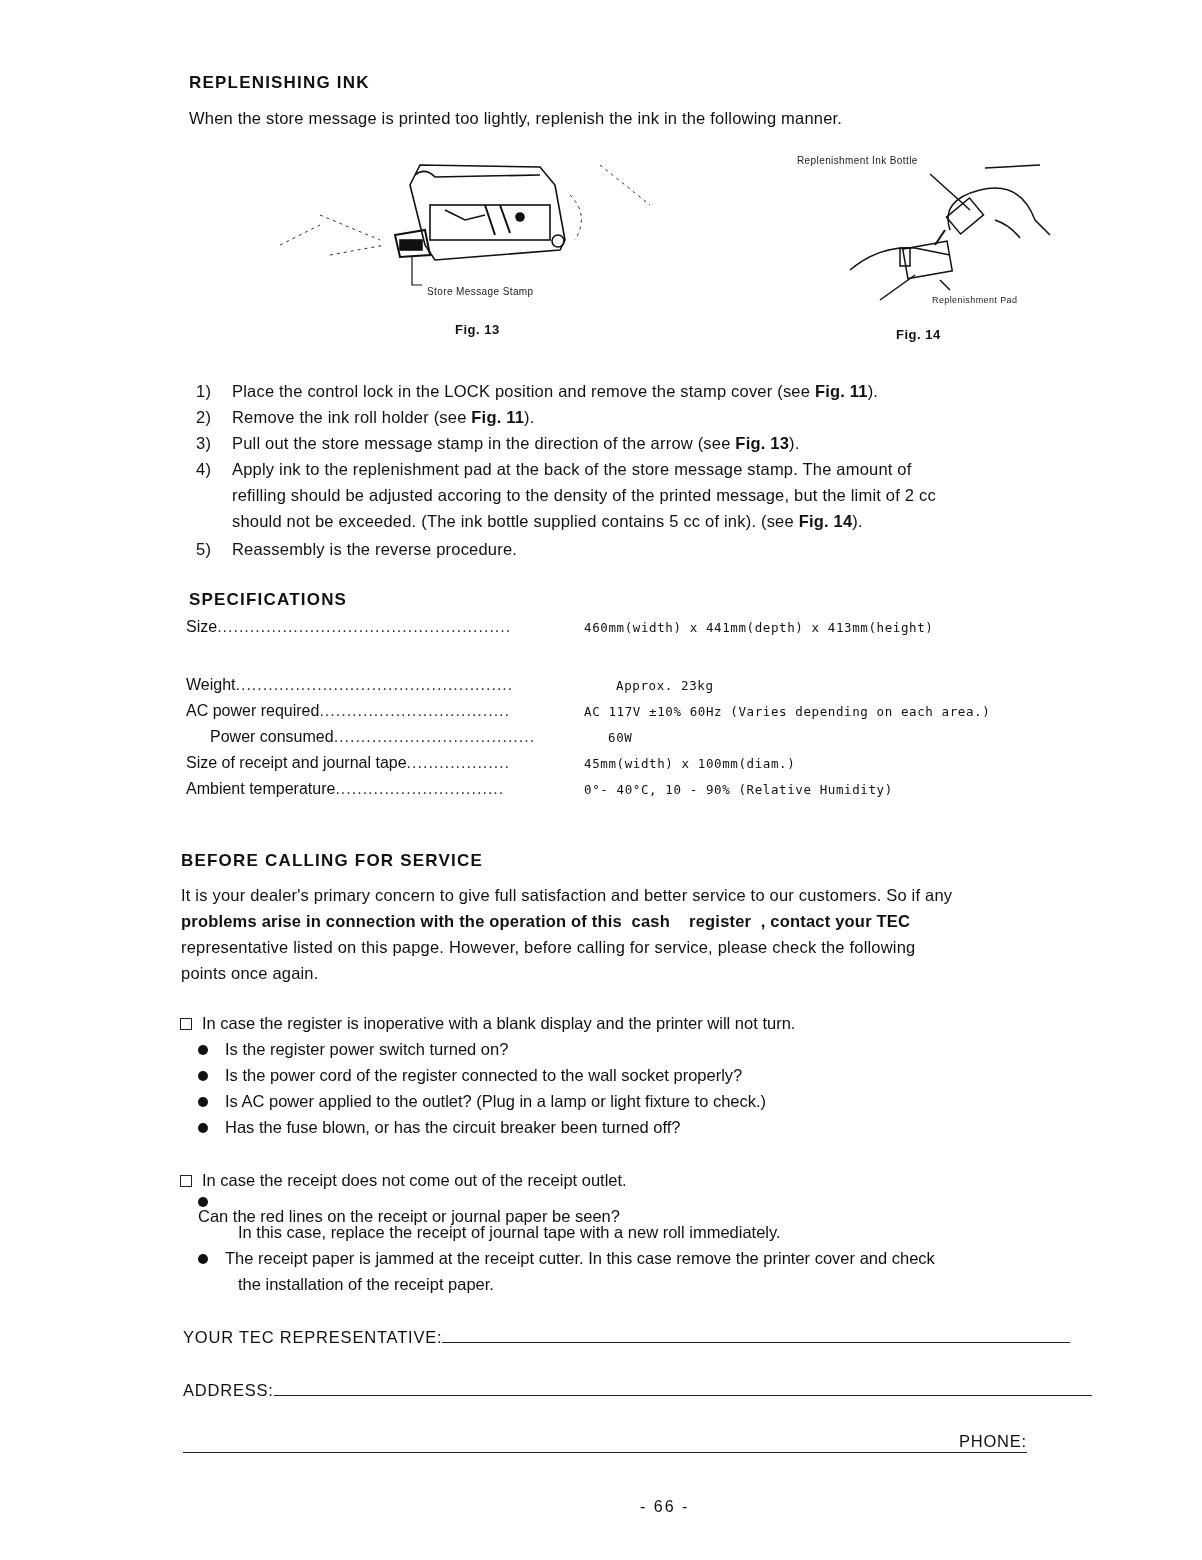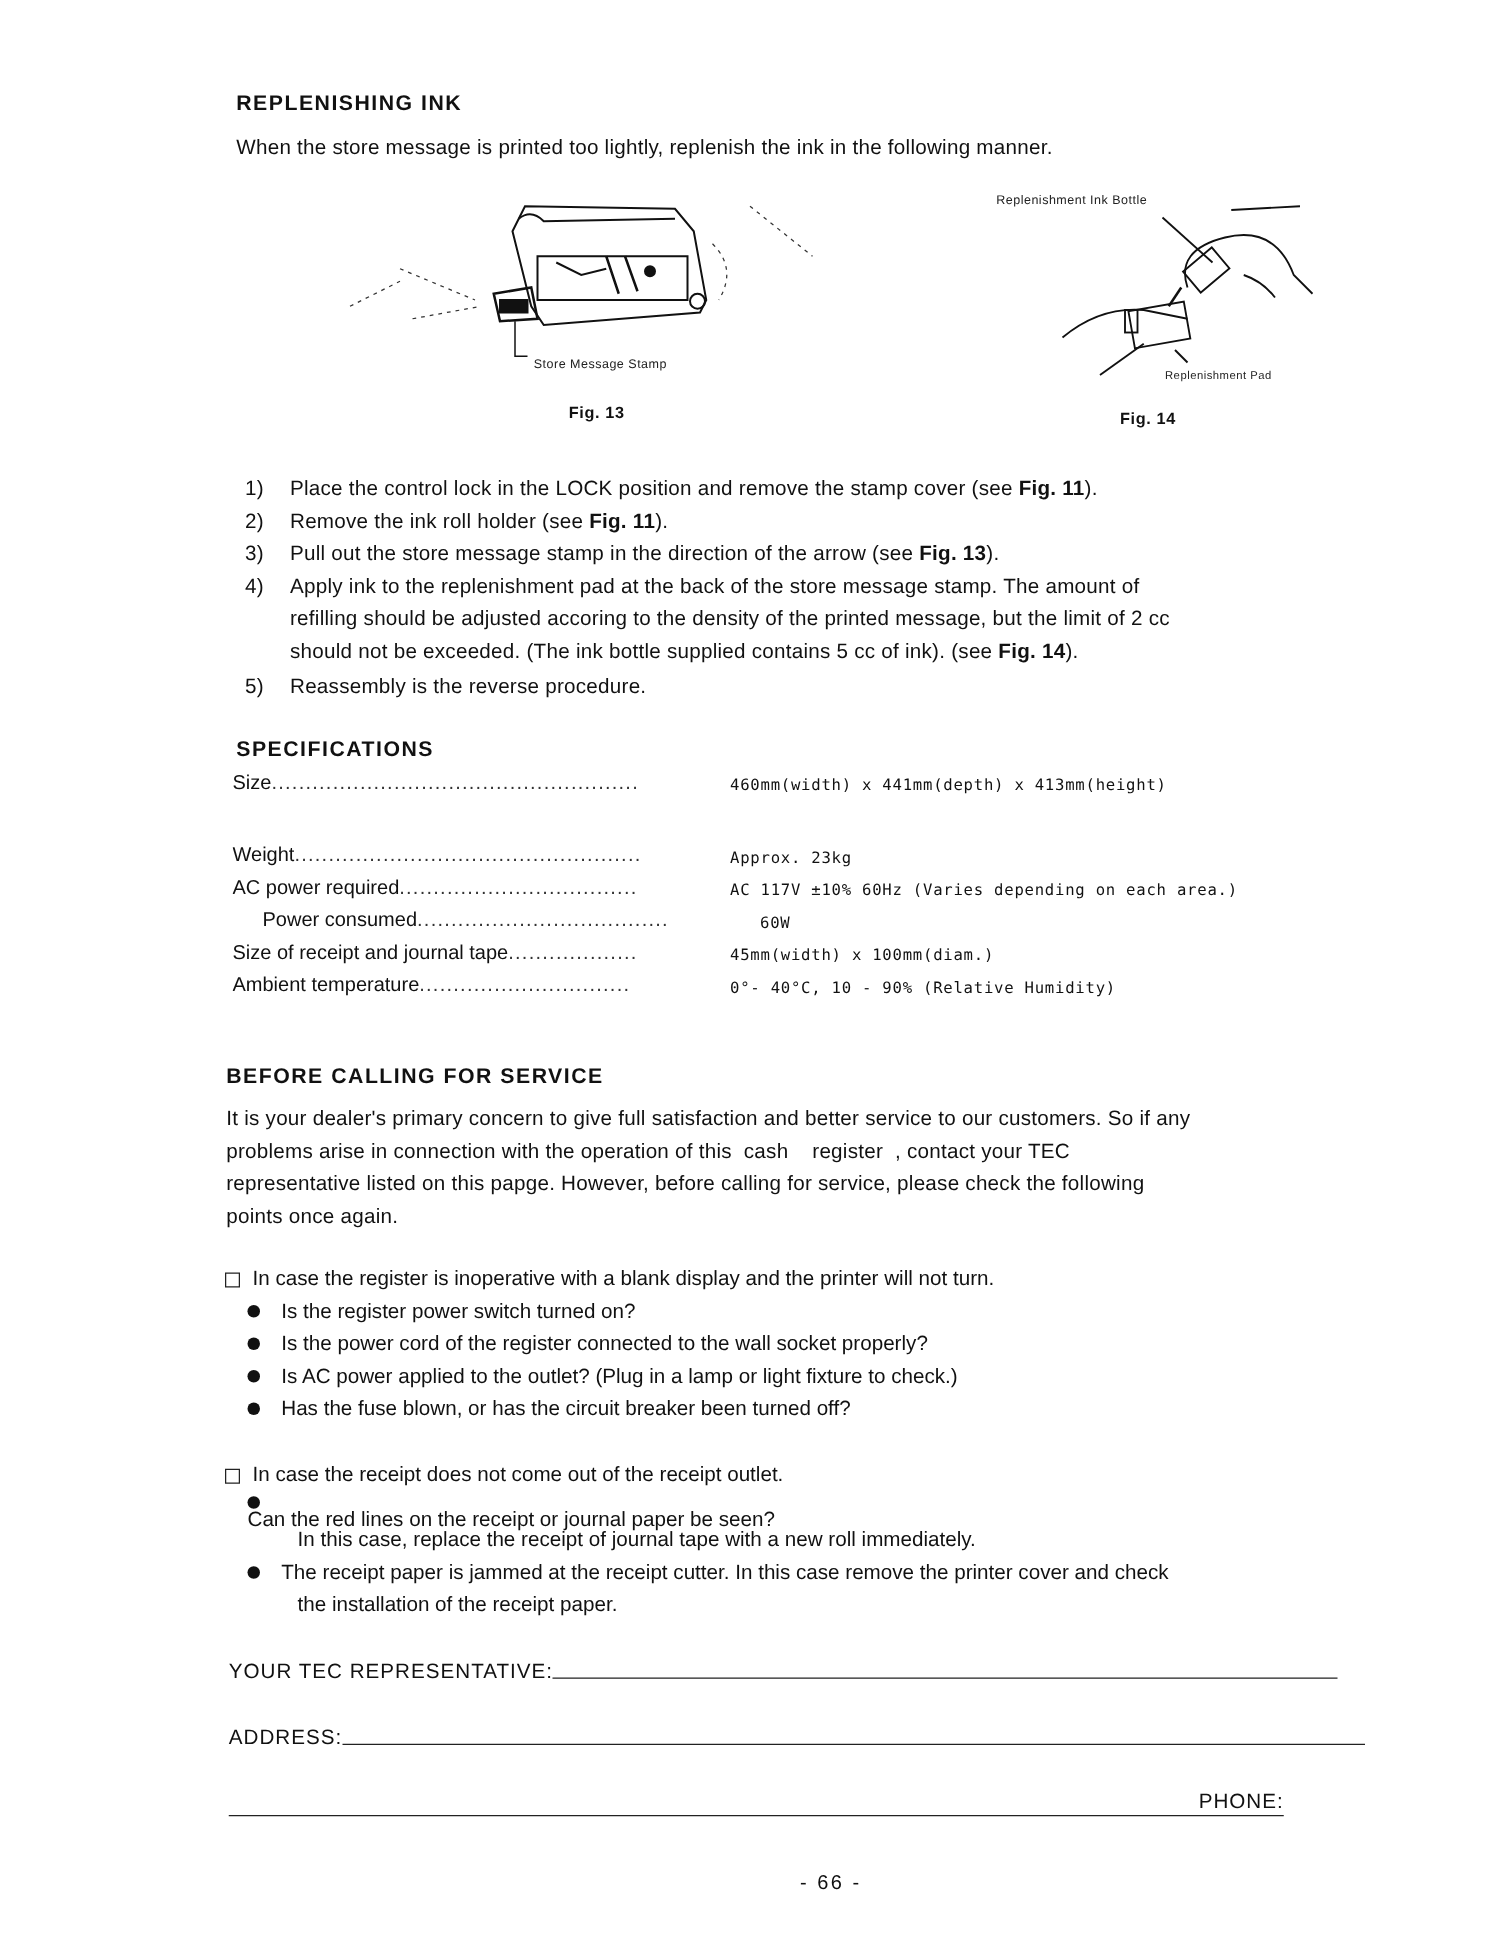--- a/index.html
+++ b/index.html
@@ -111,21 +111,21 @@
 <div class="step" style="top:536px;">
   <span class="num">5)</span><span>Reassembly is the reverse procedure.</span>
 </div>
 
 <div class="abs heading" style="left:189px; top:590px;">SPECIFICATIONS</div>
 
 <div class="spec-row" style="top:618px;">
   <span class="spec-label"><span>Size</span><span class="dots">......................................................</span></span>
   <span class="spec-value">460mm(width) x 441mm(depth) x 413mm(height)</span>
 </div>
-<div class="spec-row" style="top:676px;">
+<div class="spec-row" style="top:676px;gap:32px;">
   <span class="spec-label"><span>Weight</span><span class="dots">...................................................</span></span>
   <span class="spec-value">Approx. 23kg</span>
 </div>
 <div class="spec-row" style="top:702px;">
   <span class="spec-label"><span>AC power required</span><span class="dots">...................................</span></span>
   <span class="spec-value">AC 117V ±10%  60Hz (Varies depending on each area.)</span>
 </div>
 <div class="spec-row" style="top:728px;margin-left:24px;">
   <span class="spec-label"><span>Power consumed</span><span class="dots">.....................................</span></span>
   <span class="spec-value">60W</span>
@@ -135,21 +135,21 @@
   <span class="spec-value">45mm(width) x 100mm(diam.)</span>
 </div>
 <div class="spec-row" style="top:780px;">
   <span class="spec-label"><span>Ambient temperature</span><span class="dots">...............................</span></span>
   <span class="spec-value">0°- 40°C, 10 - 90% (Relative Humidity)</span>
 </div>
 
 <div class="abs heading" style="left:181px; top:851px;">BEFORE CALLING FOR SERVICE</div>
 <div class="abs body-text" style="left:181px; top:882px; width:930px;">
   <div style="text-align:justify;">It is your dealer's primary concern to give full satisfaction and better service to our customers.  So if any</div>
-  <div style="white-space:pre;">problems arise in connection with the operation of this  cash    register  , contact your TEC</div>
+  <div style="white-space:pre;font-weight:bold;">problems arise in connection with the operation of this  cash    register  , contact your TEC</div>
   <div>representative listed on this papge.  However, before calling for service, please check the following</div>
   <div>points once again.</div>
 </div>
 
 <div class="checkbox-item" style="top:1014px;">
   <span class="checkbox"></span>
   <span>In case the register is inoperative with a blank display and the printer will not turn.</span>
 </div>
 <div class="bullet-item" style="top:1040px;">
   <span class="bullet"></span>

